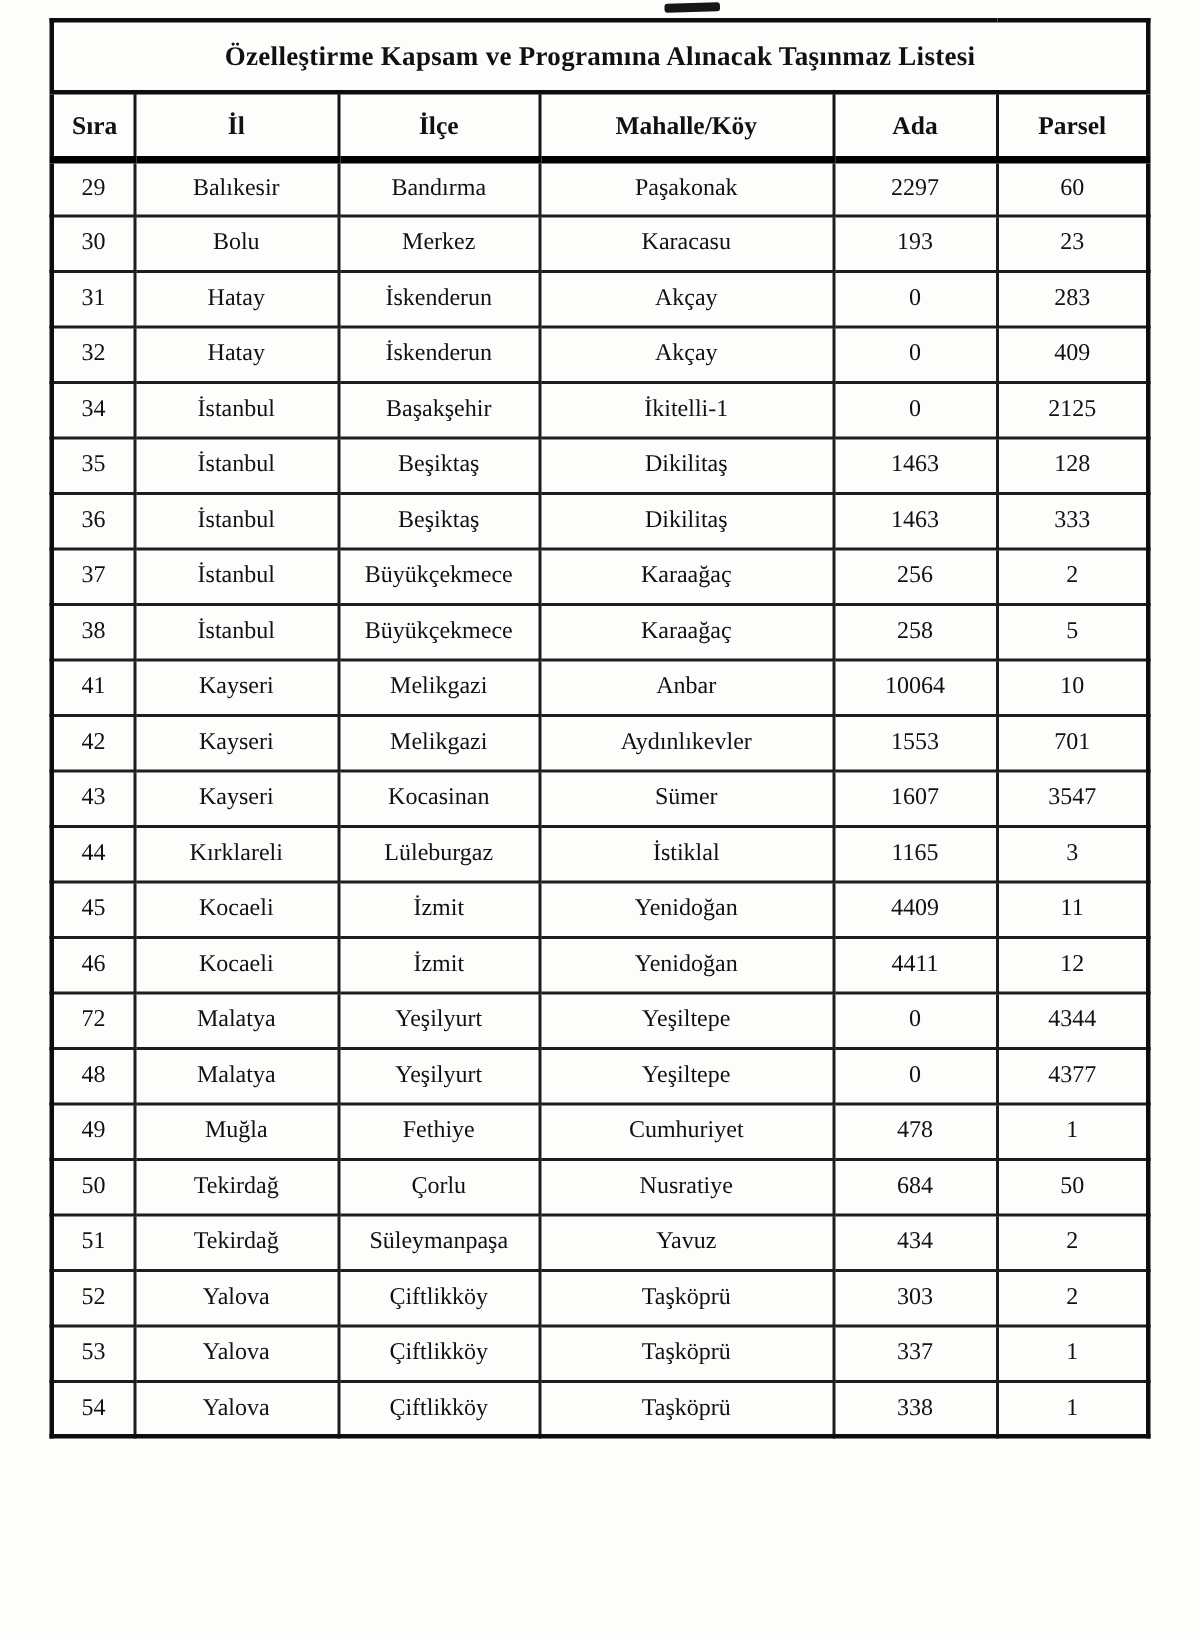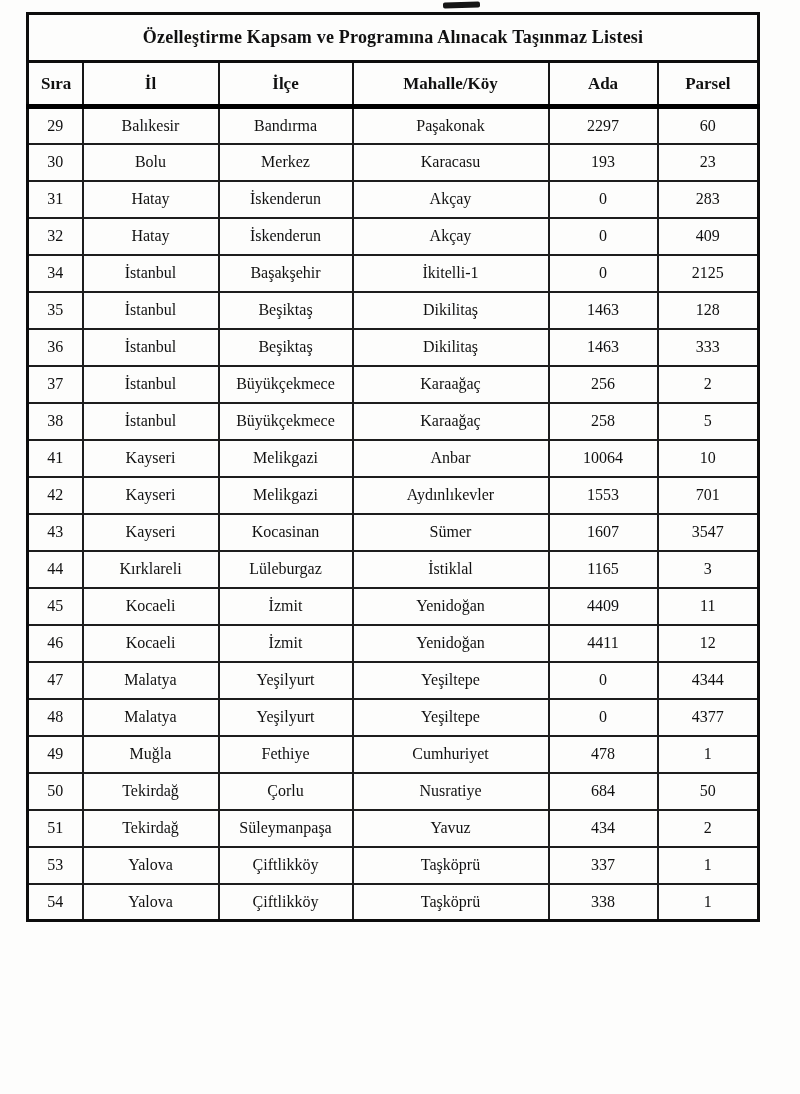--- a/index.html
+++ b/index.html
@@ -18,21 +18,21 @@
     left: 443px;
     top: 2px;
     width: 37px;
     height: 6px;
     background: #161616;
     border-radius: 2px;
     transform: rotate(-1.5deg);
   }
   table.doc-table {
     position: absolute;
-    left: 26px;
+    left: 33px;
     top: 12px;
     width: 731px;
     border-collapse: collapse;
     table-layout: fixed;
     border: 3px solid #0d0d0d;
   }
   .title-cell {
     height: 48px;
     text-align: center;
     vertical-align: middle;
@@ -205,21 +205,21 @@
       </tr>
       <tr>
         <td class="cell">46</td>
         <td class="cell">Kocaeli</td>
         <td class="cell">İzmit</td>
         <td class="cell">Yenidoğan</td>
         <td class="cell">4411</td>
         <td class="cell">12</td>
       </tr>
       <tr>
-        <td class="cell">47</td>
+        <td class="cell">72</td>
         <td class="cell">Malatya</td>
         <td class="cell">Yeşilyurt</td>
         <td class="cell">Yeşiltepe</td>
         <td class="cell">0</td>
         <td class="cell">4344</td>
       </tr>
       <tr>
         <td class="cell">48</td>
         <td class="cell">Malatya</td>
         <td class="cell">Yeşilyurt</td>
@@ -245,20 +245,28 @@
       </tr>
       <tr>
         <td class="cell">51</td>
         <td class="cell">Tekirdağ</td>
         <td class="cell">Süleymanpaşa</td>
         <td class="cell">Yavuz</td>
         <td class="cell">434</td>
         <td class="cell">2</td>
       </tr>
       <tr>
+        <td class="cell">52</td>
+        <td class="cell">Yalova</td>
+        <td class="cell">Çiftlikköy</td>
+        <td class="cell">Taşköprü</td>
+        <td class="cell">303</td>
+        <td class="cell">2</td>
+      </tr>
+      <tr>
         <td class="cell">53</td>
         <td class="cell">Yalova</td>
         <td class="cell">Çiftlikköy</td>
         <td class="cell">Taşköprü</td>
         <td class="cell">337</td>
         <td class="cell">1</td>
       </tr>
       <tr>
         <td class="cell">54</td>
         <td class="cell">Yalova</td>

